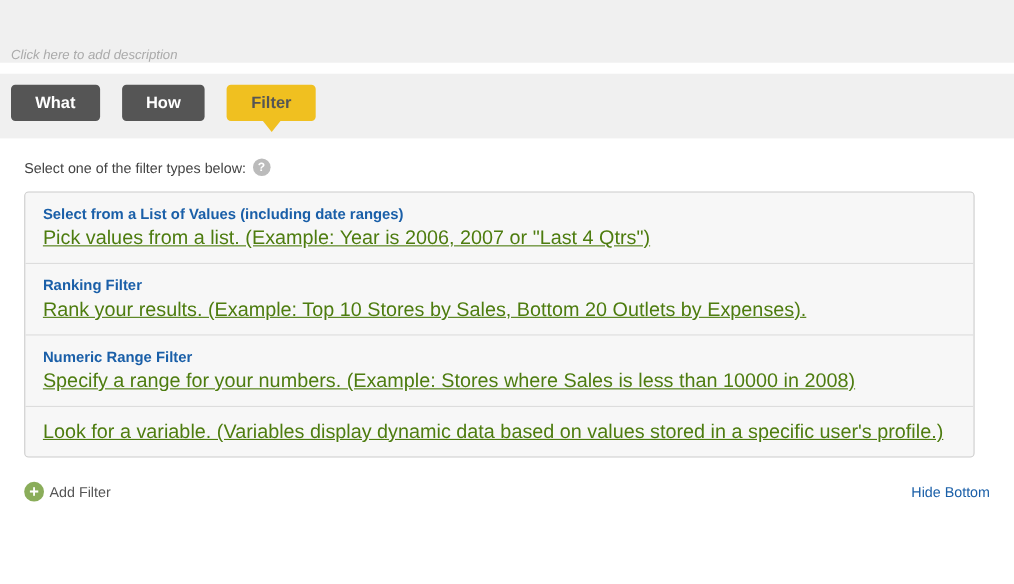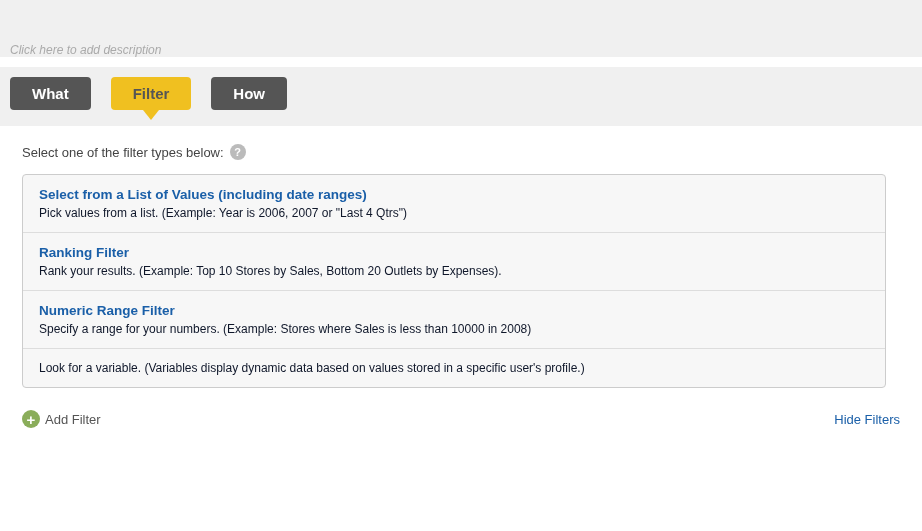--- a/index.html
+++ b/index.html
@@ -122,22 +122,23 @@
 
     .filter-option-title {
       color: #1a5fa8;
       font-weight: bold;
       font-size: 13.5px;
       margin-bottom: 4px;
       cursor: pointer;
     }
 
     .filter-option-desc {
-      color: #0f172a;
-      font-size: 12px;
+      color: #4d7c0f;
+      font-size: 18px;
+      text-decoration: underline;
     }
 
     .bottom-bar {
       display: flex;
       justify-content: space-between;
       align-items: center;
       padding: 6px 22px 12px 22px;
     }
 
     .add-filter-btn {
@@ -178,22 +179,22 @@
 <body>
 
 <div class="page-wrapper">
 
   <div class="top-bar">
     <div class="description-placeholder">Click here to add description</div>
   </div>
 
   <div class="tab-bar">
     <button class="tab-btn">What</button>
+    <button class="tab-btn">How</button>
     <button class="tab-btn active-filter">Filter</button>
-    <button class="tab-btn">How</button>
   </div>
 
   <div class="main-content">
 
     <div class="filter-label-row">
       <span>Select one of the filter types below:</span>
       <span class="help-icon">?</span>
     </div>
 
     <div class="filter-options-box">
@@ -219,16 +220,16 @@
 
     </div>
 
   </div>
 
   <div class="bottom-bar">
     <button class="add-filter-btn">
       <span class="add-filter-icon">+</span>
       <span>Add Filter</span>
     </button>
-    <button class="hide-filters-btn">Hide Filters</button>
+    <button class="hide-filters-btn">Hide Bottom</button>
   </div>
 
 </div>
 
 </body></html>

